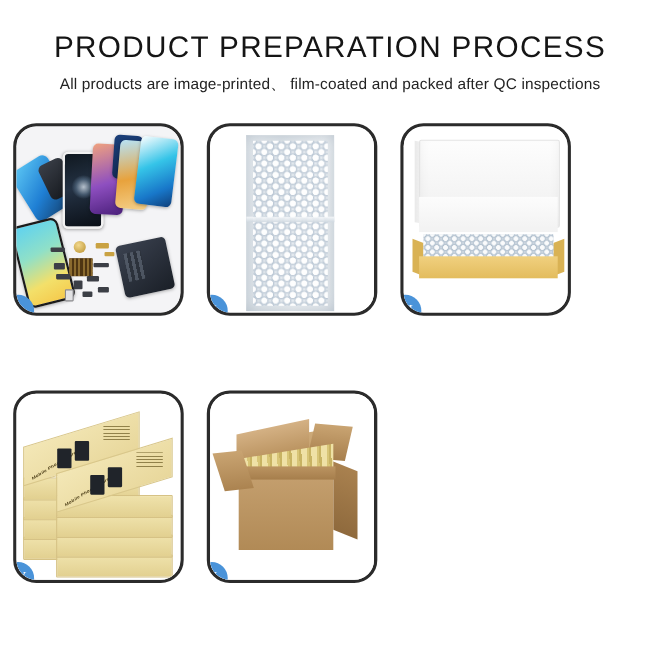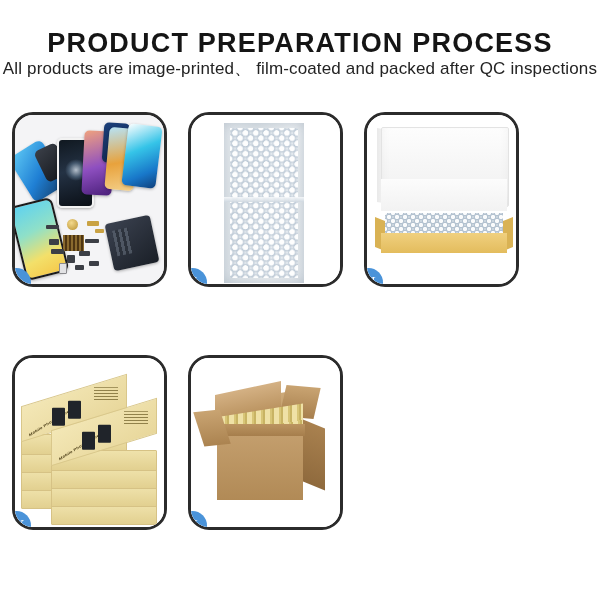--- a/index.html
+++ b/index.html
@@ -8,25 +8,25 @@
     background:#ffffff;
     font-family:"Liberation Sans", sans-serif;
     overflow:hidden;
     position:relative;
   }
   .page{position:relative;width:600px;height:600px;}
 
   
   .header{text-align:center;padding-top:30px;}
   .title{
-    font-size:27px;letter-spacing:1.2px;font-weight:700;
+    font-size:27px;letter-spacing:1.2px;font-weight:400;
     color:#151515;line-height:1;white-space:nowrap;
   }
   .subtitle{
-    font-size:17px;color:#232323;
+    margin-top:11px;font-size:14px;color:#232323;
     letter-spacing:.15px;white-space:nowrap;
   }
 
   
   .grid{
     position:absolute;left:12px;top:112px;
     width:576px;
     display:grid;
     grid-template-columns:repeat(3,155px);
     grid-template-rows:repeat(2,175px);

